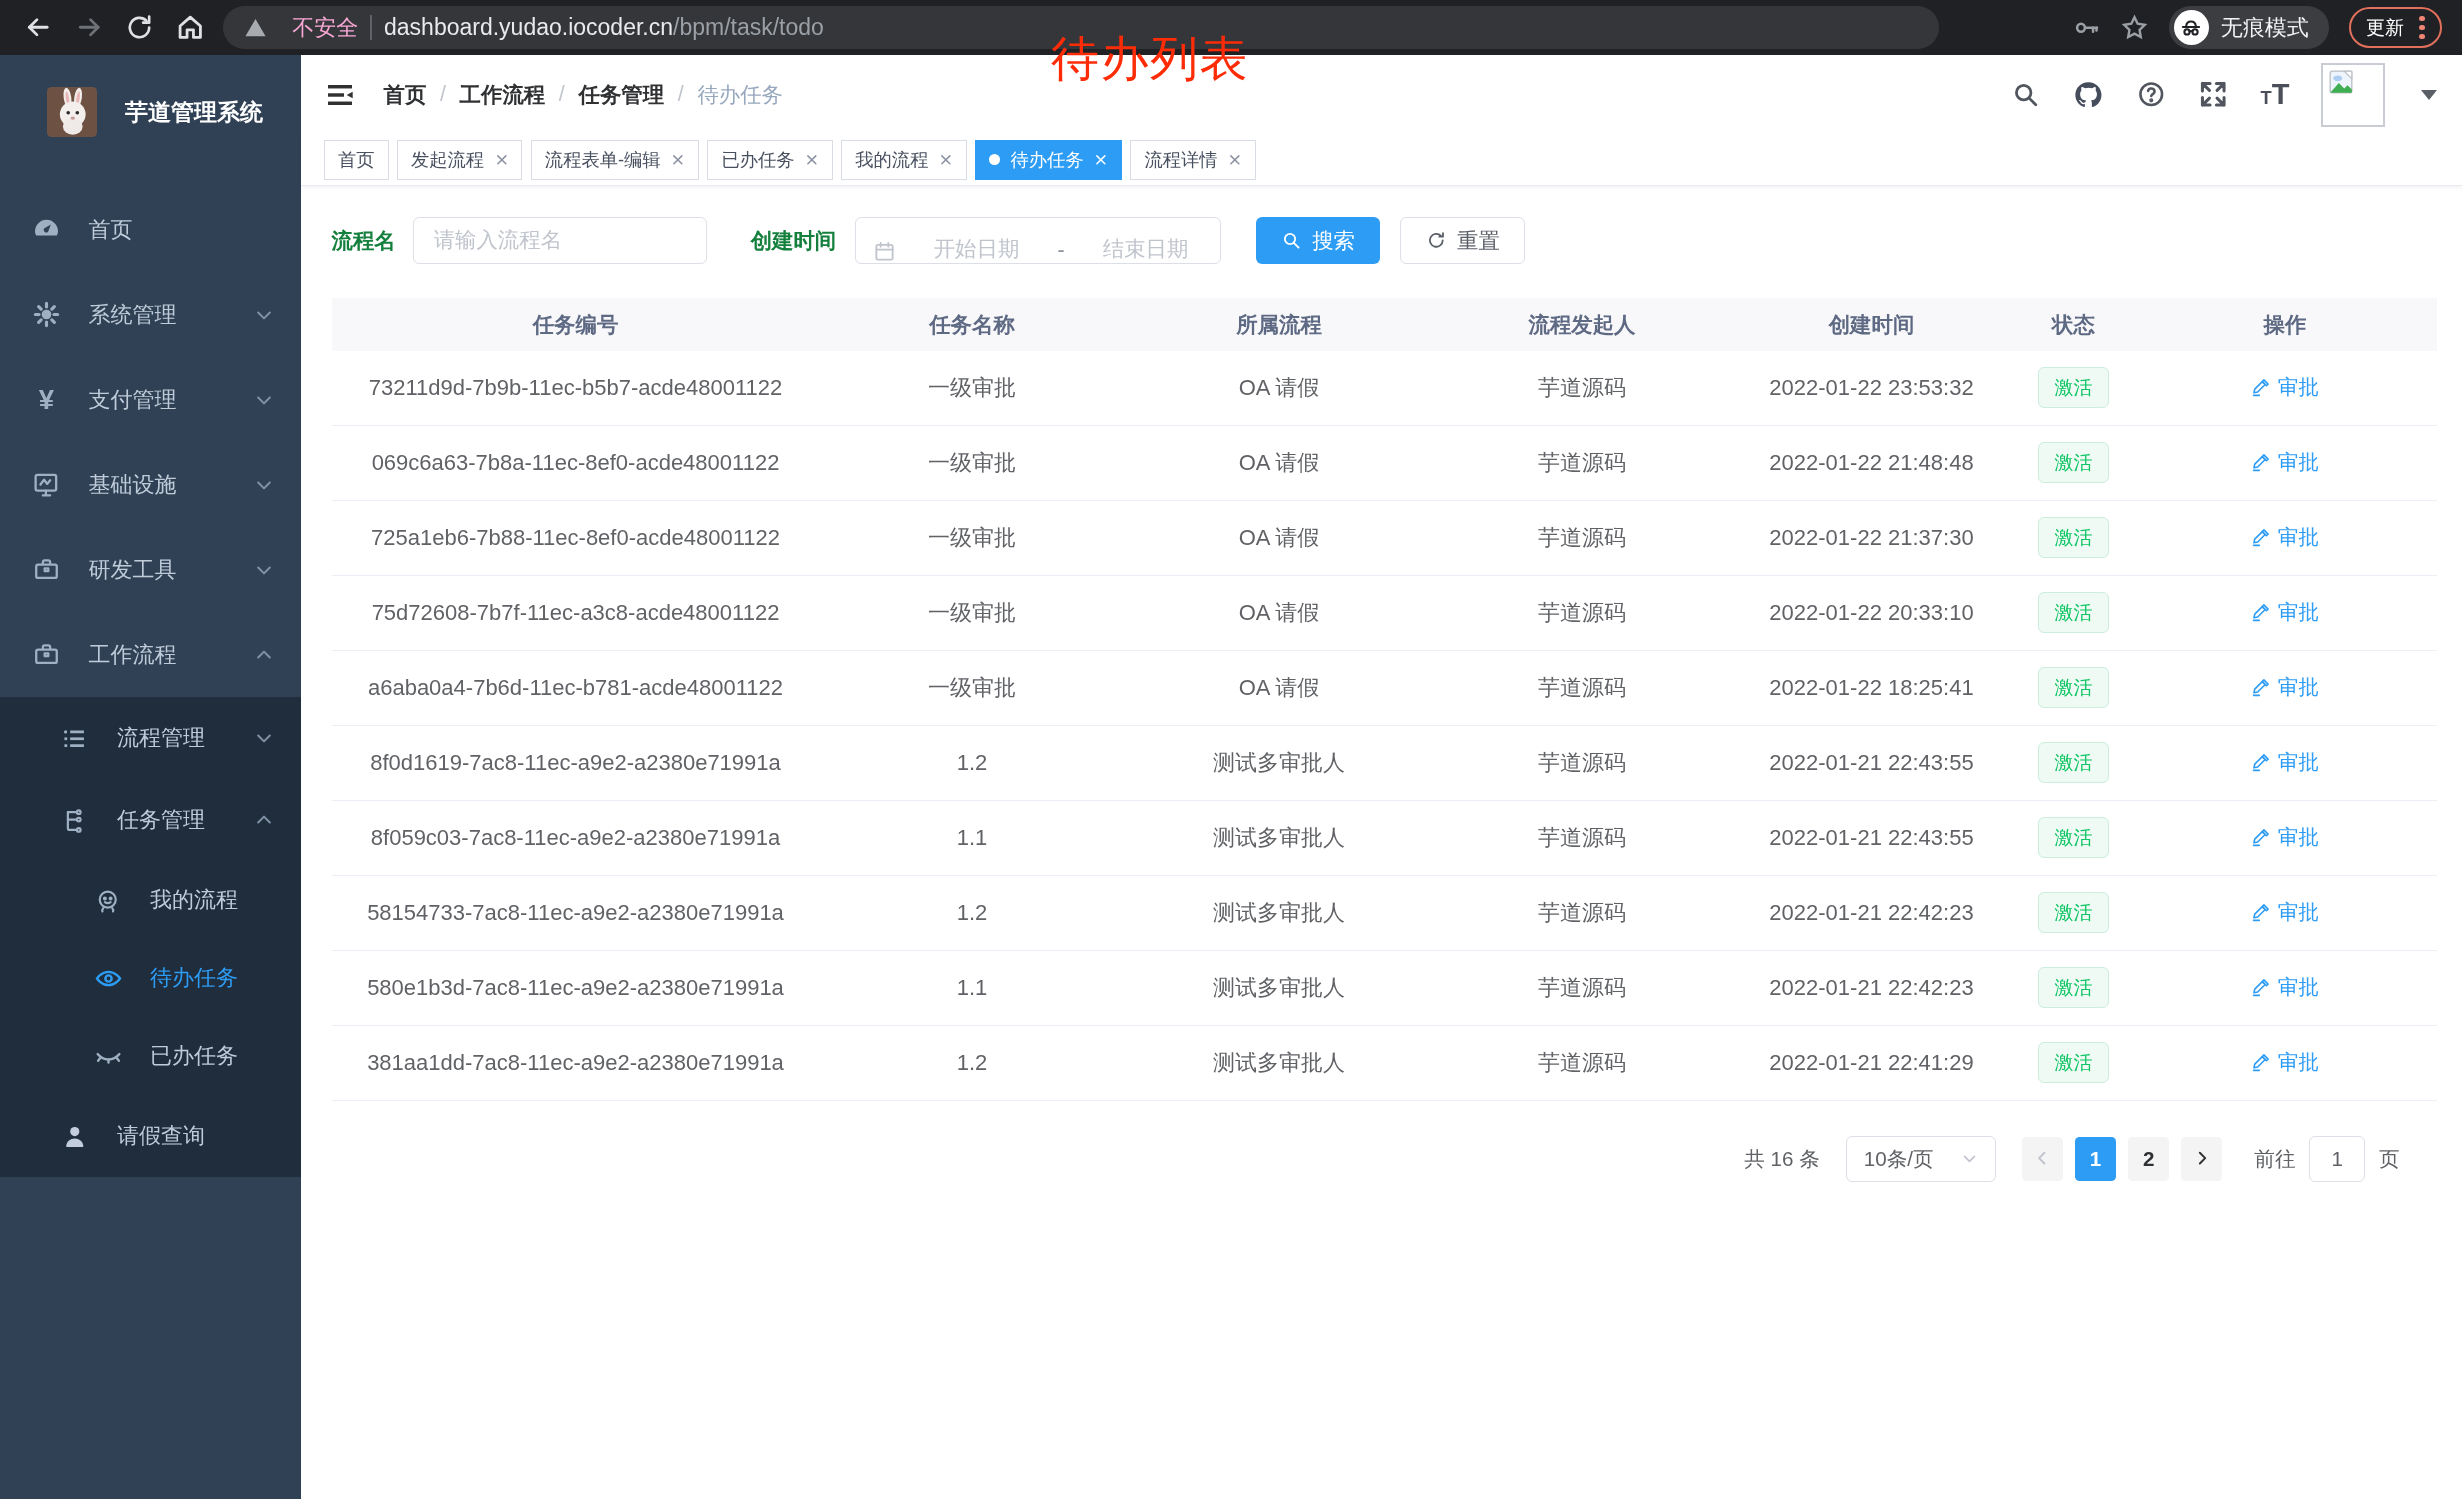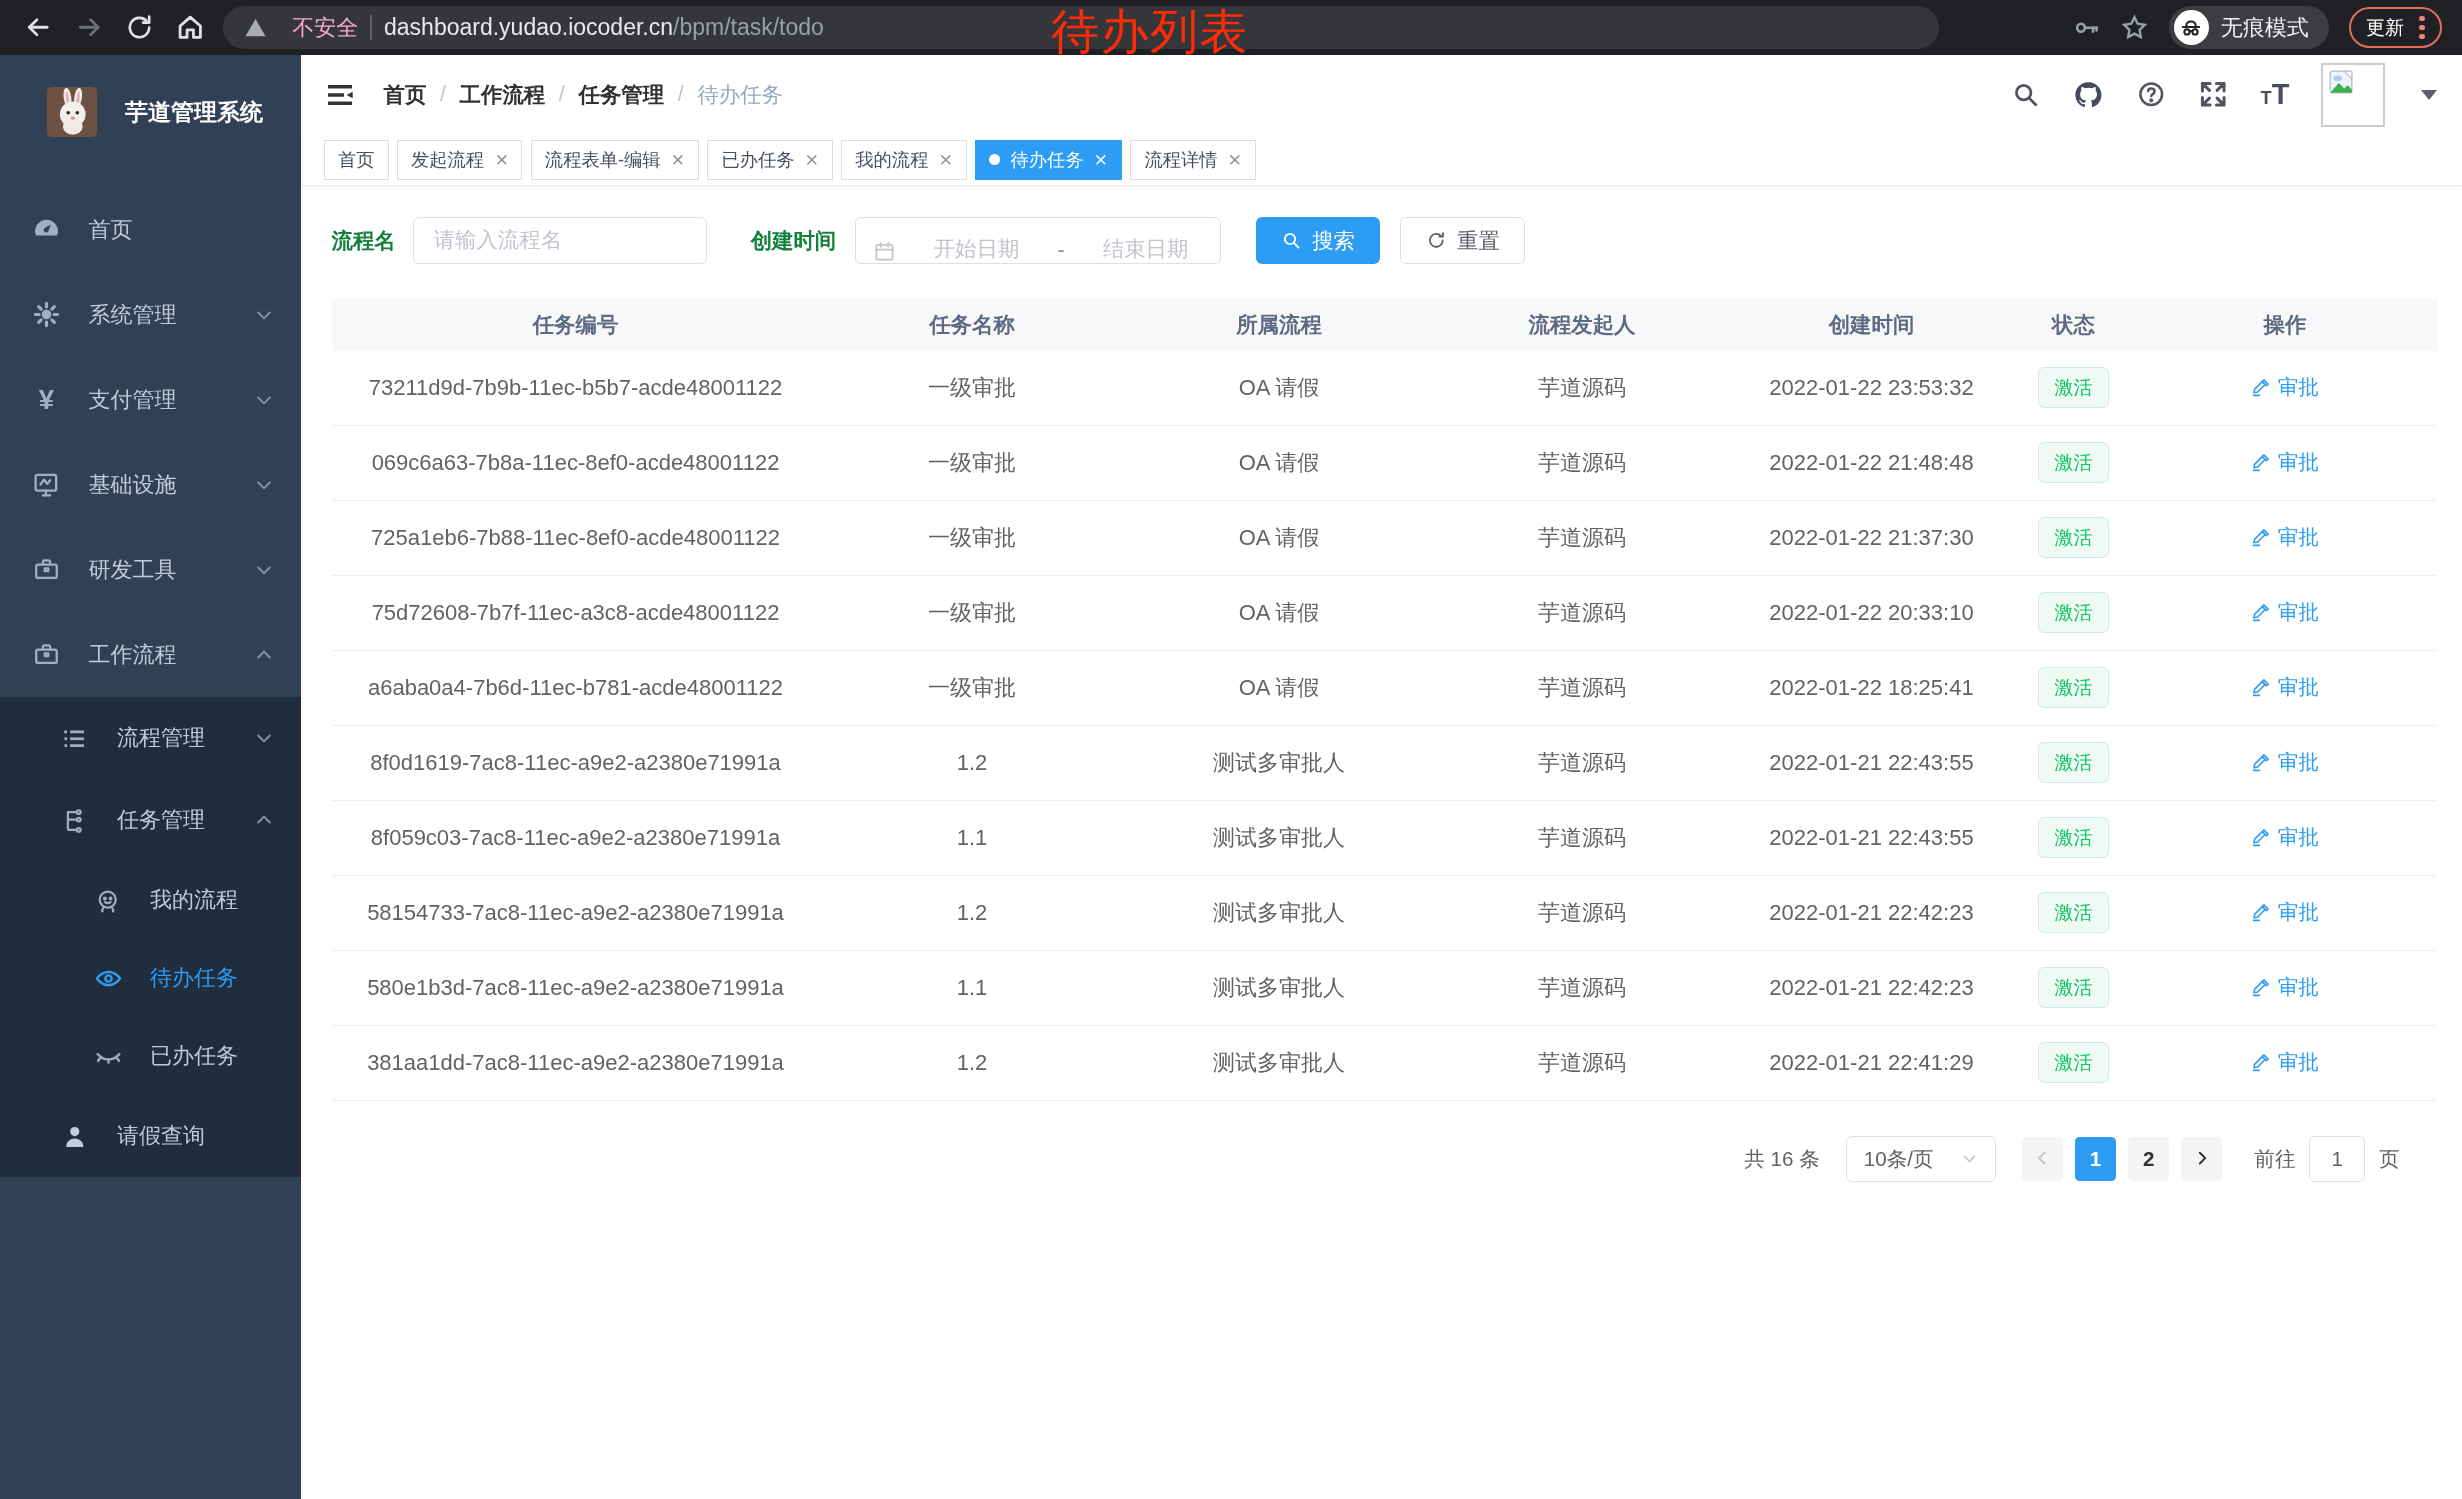--- a/index.html
+++ b/index.html
@@ -18,21 +18,21 @@
   .chrome-right { margin-left:auto; display:flex; align-items:center; gap:20px; }
   .inc-pill { height:43px; background:#3b3d40; border-radius:21.4px; display:flex; align-items:center; gap:12.2px; padding:0 20px 0 4.6px; }
   .inc-ball { width:35px; height:35px; border-radius:50%; background:#fff; display:flex; align-items:center; justify-content:center; }
   .inc-pill span { color:#f1f3f4; font-size:22px; }
   .upd-pill { height:41px; border:2.3px solid #e0705c; border-radius:23px; display:flex; align-items:center; gap:15.3px; padding:0 15.3px; }
   .upd-pill span { color:#ffffff; font-size:19px; }
   .dots { display:flex; flex-direction:column; gap:3.8px; }
   .dots i { width:5.3px; height:5.3px; border-radius:50%; background:#ef8673; }
 
   
-  .annotation { position:absolute; left:1051px; top:0; font-size:48px; color:#fe2b07; z-index:50; letter-spacing:1.5px; }
+  .annotation { position:absolute; left:1051px; top:27px; font-size:48px; color:#fe2b07; z-index:50; letter-spacing:1.5px; }
 
   
   .app { display:flex; height:1445px; }
 
   
   .sidebar { width:301px; background:#304156; color:#bfcbd9; flex:0 0 auto; }
   .logo-row { height:114px; display:flex; align-items:center; padding-left:47px; gap:28px; }
   .logo-title { font-size:23px; font-weight:bold; color:#fff; }
   .menu { margin-top:18.3px; }
   .m-item { height:85px; display:flex; align-items:center; padding:0 27.5px 0 30.5px; font-size:22px; cursor:pointer; }

